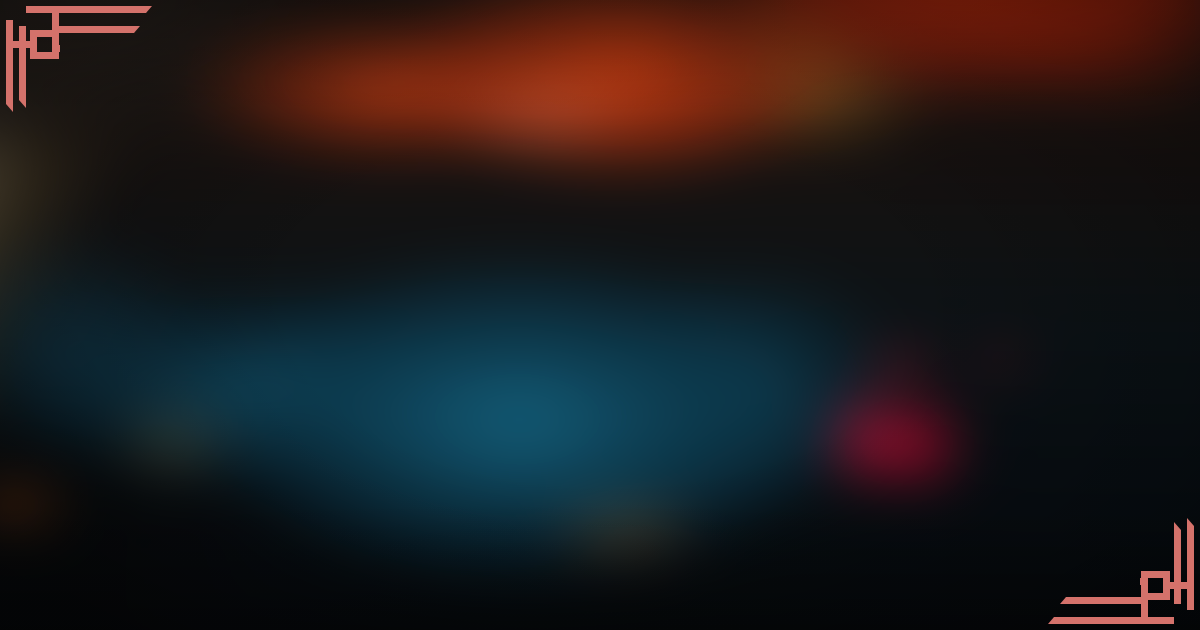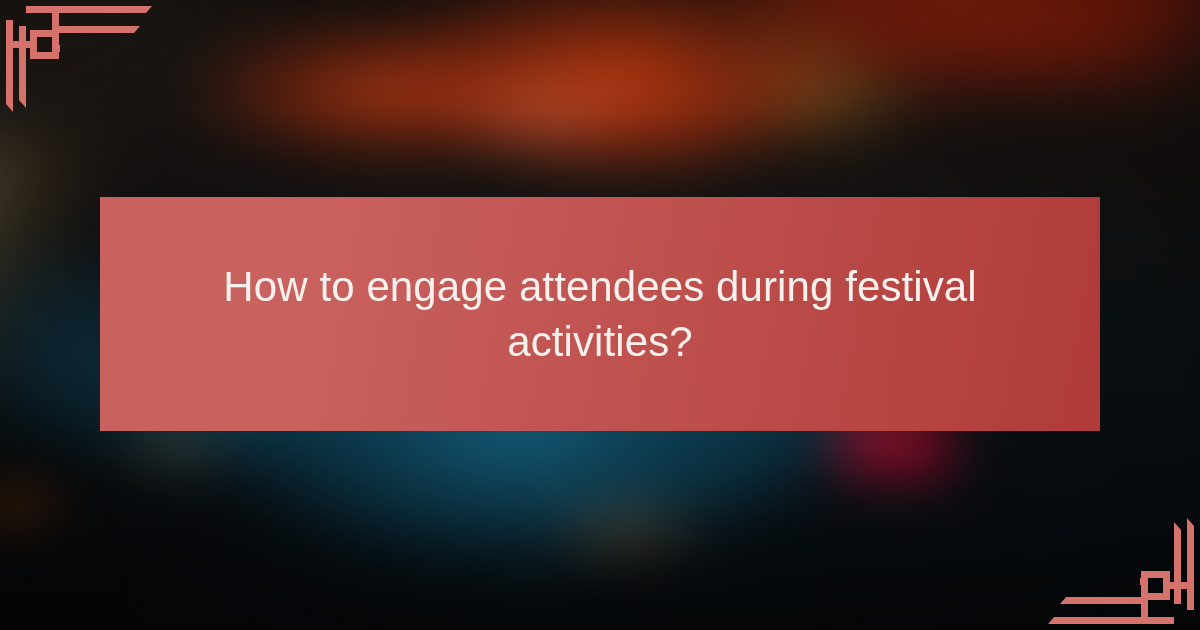--- a/index.html
+++ b/index.html
@@ -164,17 +164,14 @@
         <path d="M19 26 H26 V108 L19 100 Z"></path>
         <path d="M56 26 H140 L134 33 H56 Z"></path>
         <path d="M52 6 H59 V52 H52 Z"></path>
         <path d="M52 45 H60 V52 H52 Z"></path>
         <path d="M30 30 H59 V59 H30 Z M37 37 V52 H52 V37 Z"></path>
         <path d="M13 41 H30 V48 H13 Z"></path>
       </g>
     </svg>
   </div>
 
-  <div class="banner" id="banner" style="background: linear-gradient(100deg, rgb(201, 97, 95) 0%, rgb(201, 97, 95) 22%, rgb(176, 59, 56) 100%);">
-    <h1 class="banner-title" style="color: rgb(246, 241, 237);">How to engage attendees during festival activities?</h1>
-  </div>
 
 </div>
 
 </body></html>

